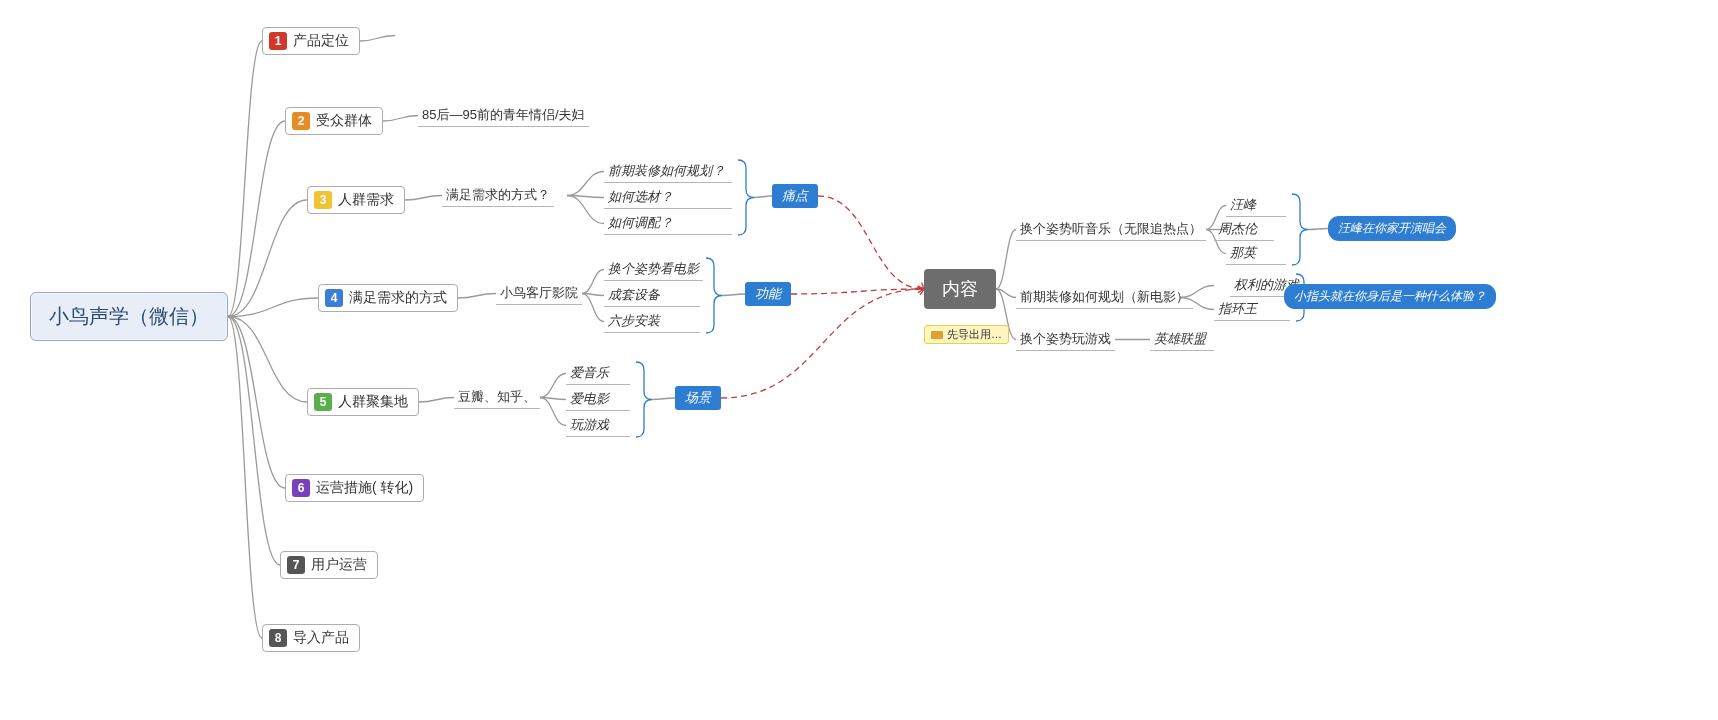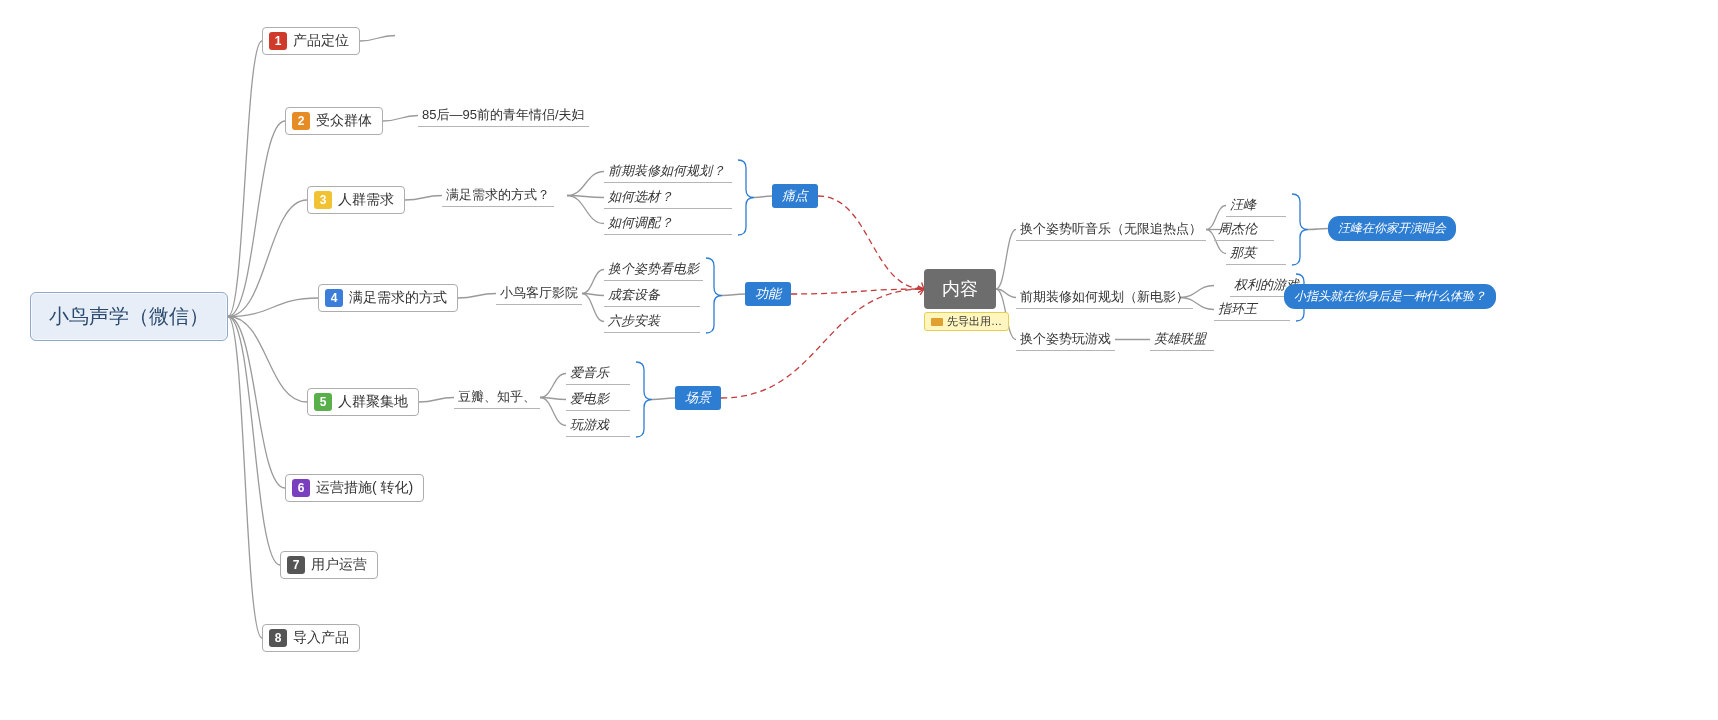--- a/index.html
+++ b/index.html
@@ -7,21 +7,21 @@
   svg{position:absolute;inset:0;pointer-events:none;}
 
   .node{position:absolute;box-sizing:border-box;white-space:nowrap;}
   .root{background:#e7eef7;border:1px solid #8fa9c7;border-radius:6px;padding:10px 18px;font-size:20px;color:#2b4a6f;font-weight:500;box-shadow:inset 0 0 0 1px rgba(255,255,255,.6);}
   .branch{border:1px solid #adadad;border-radius:4px;padding:4px 10px 4px 6px;background:#fff;display:flex;align-items:center;gap:6px;font-size:14px;}
   .badge{display:inline-flex;width:18px;height:18px;border-radius:3px;color:#fff;font-size:12px;align-items:center;justify-content:center;font-weight:600;}
   .leaf{border-bottom:1px solid #b5b5b5;padding:2px 4px;font-size:13px;color:#333;min-width:60px;text-align:left;}
   .leaf.center{text-align:left;font-style:italic;}
   .tag{background:#2d7dd2;color:#fff;border-radius:3px;padding:3px 10px;font-style:italic;font-size:13px;}
   .content{background:#6d6d6d;color:#fff;border-radius:4px;padding:8px 18px;font-size:18px;text-align:center;font-weight:500;}
-  .ann{background:#fff5bf;border:1px solid #e3cf52;border-radius:3px;padding:1px 6px;font-size:11px;display:inline-flex;align-items:center;gap:4px;}
+  .ann{background:#fff5bf;border:1px solid #e3cf52;border-radius:3px;padding:1px 6px;font-size:11px;display:inline-flex;align-items:center;gap:4px;margin-top:13px;}
   .ann .ic{display:inline-block;width:12px;height:8px;background:#e0a030;border-radius:1px;position:relative;}
   .note{background:#2d7dd2;color:#fff;border-radius:11px;padding:4px 10px;font-style:italic;font-size:12px;}
 </style>
 </head>
 <body>
 <div id="stage">
 
 <svg id="wires" width="1718" height="720">
       <path d="M 228 316.5 C 245 316.5 245 41 262 41" fill="none" stroke="#9a9a9a" stroke-width="1.3"></path>
       <path d="M 228 316.5 C 256.5 316.5 256.5 121 285 121" fill="none" stroke="#9a9a9a" stroke-width="1.3"></path>

